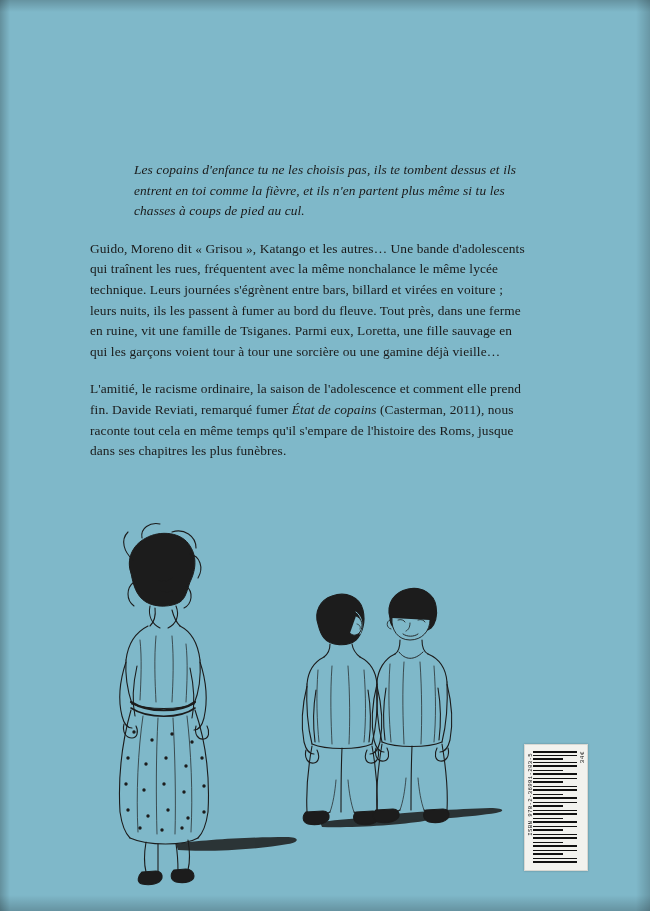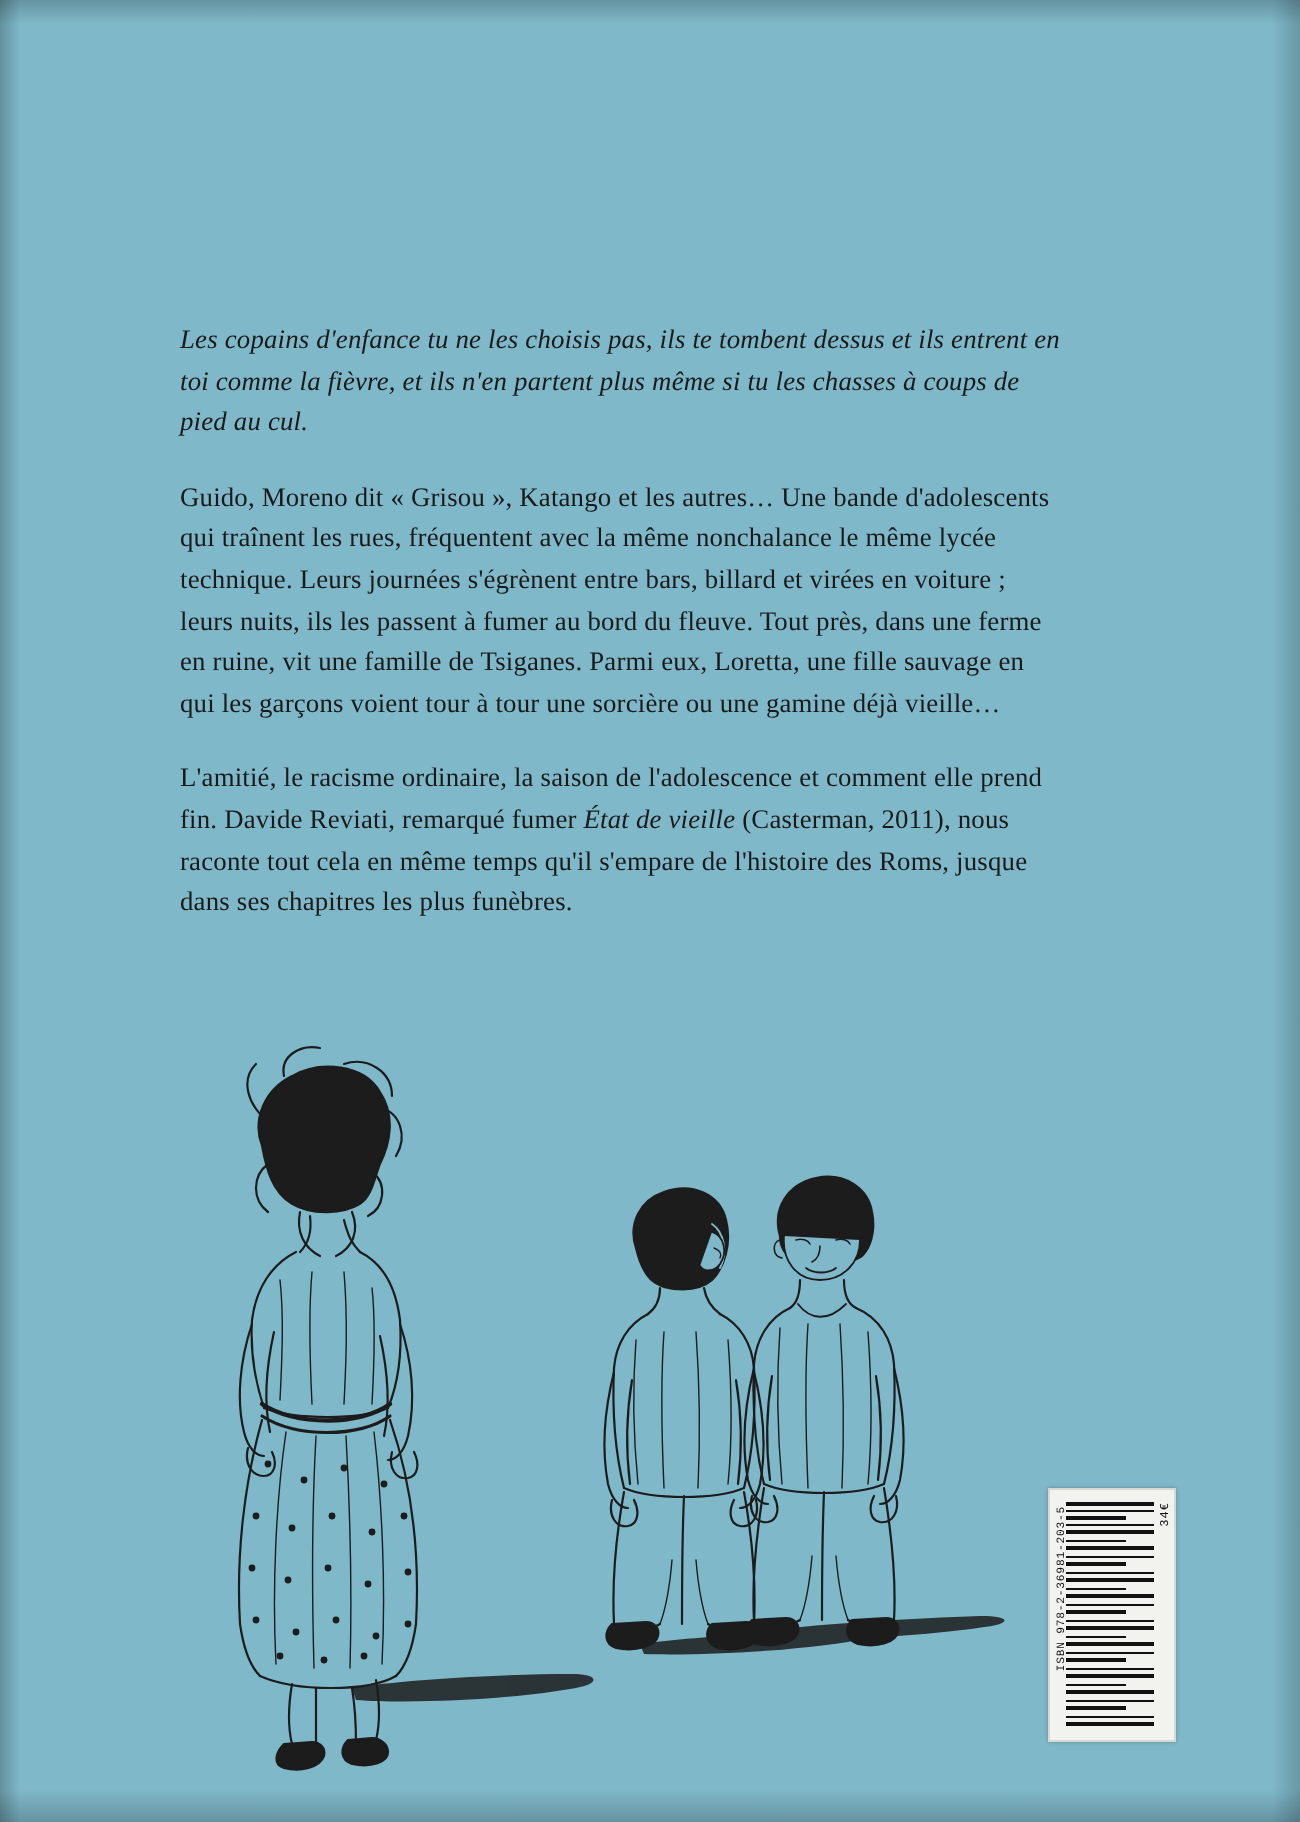--- a/index.html
+++ b/index.html
@@ -64,20 +64,21 @@
   .para {
     color: #1a1a1a;
     font-size: 13.4px;
     line-height: 20.6px;
     text-align: left;
     margin: 0 0 17px 0;
     letter-spacing: 0.1px;
   }
   .para.italic {
     font-style: italic;
+    margin-left: 44px;
   }
   .para .em {
     font-style: italic;
   }
 
   
   #illustration {
     position: absolute;
     left: 0;
     top: 520px;
@@ -140,21 +141,21 @@
 <div id="book-back-cover">
 
   <div class="edge-top"></div>
   <div class="edge-left"></div>
   <div class="edge-right"></div>
   <div class="edge-bottom"></div>
 
   <div id="blurb">
     <p class="para italic">Les copains d'enfance tu ne les choisis pas, ils te tombent dessus et ils entrent en toi comme la fièvre, et ils n'en partent plus même si tu les chasses à coups de pied au cul.</p>
     <p class="para">Guido, Moreno dit « Grisou », Katango et les autres… Une bande d'adolescents qui traînent les rues, fréquentent avec la même nonchalance le même lycée technique. Leurs journées s'égrènent entre bars, billard et virées en voiture ; leurs nuits, ils les passent à fumer au bord du fleuve. Tout près, dans une ferme en ruine, vit une famille de Tsiganes. Parmi eux, Loretta, une fille sauvage en qui les garçons voient tour à tour une sorcière ou une gamine déjà vieille…</p>
-    <p class="para"><span>L'amitié, le racisme ordinaire, la saison de l'adolescence et comment elle prend fin. Davide Reviati, remarqué fumer </span><span class="em">État de vieille</span><span> (Casterman, 2011), nous raconte tout cela en même temps qu'il s'empare de l'histoire des Roms, jusque dans ses chapitres les plus funèbres.</span></p>
+    <p class="para"><span>L'amitié, le racisme ordinaire, la saison de l'adolescence et comment elle prend fin. Davide Reviati, remarqué fumer </span><span class="em">État de copains</span><span> (Casterman, 2011), nous raconte tout cela en même temps qu'il s'empare de l'histoire des Roms, jusque dans ses chapitres les plus funèbres.</span></p>
   </div>
 
   <svg id="illustration" viewBox="0 0 650 391" preserveAspectRatio="none" aria-hidden="true">
     <g stroke="#1c1c1c" fill="none" stroke-width="1.1" stroke-linecap="round" stroke-linejoin="round">
 
       <g fill="#1c1c1c" stroke="none" opacity="0.85">
         <path d="M178 330 C 205 332, 255 330, 288 324 C 300 322, 300 317, 286 317 C 250 317, 200 320, 176 324 Z"></path>
         <path d="M322 307 C 352 308, 400 305, 424 301 C 434 299, 432 295, 418 295 C 386 296, 342 299, 320 302 Z"></path>
         <path d="M388 300 C 420 301, 470 297, 496 293 C 506 291, 504 288, 490 288 C 458 289, 410 292, 386 295 Z"></path>
       </g>

